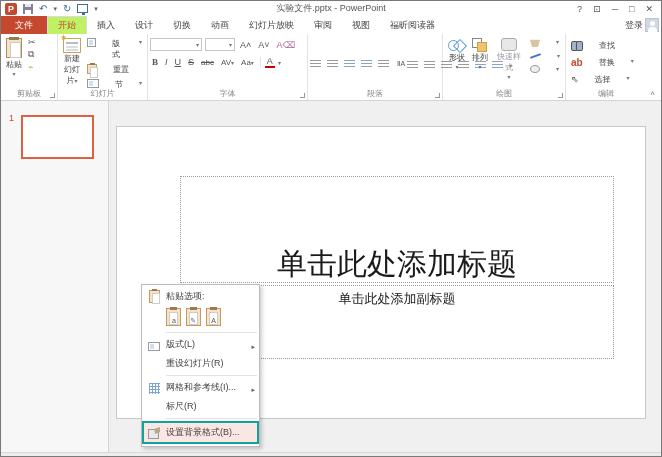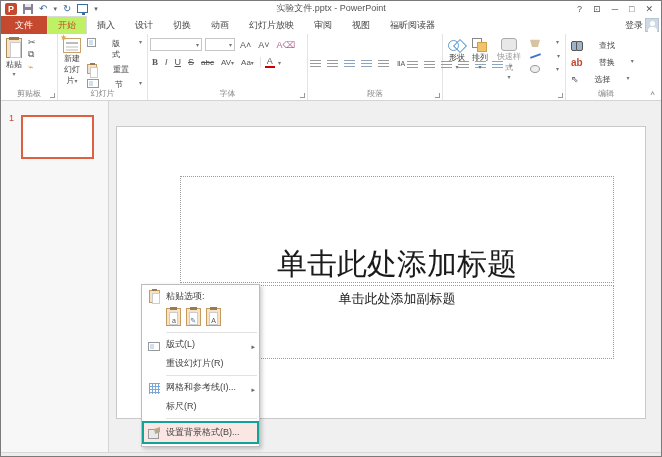--- a/index.html
+++ b/index.html
@@ -260,20 +260,21 @@
         </span>
       <span class="smallbtn">
           <span class="pen-ic"></span>
           <span class="dd">▾</span>
         </span>
       <span class="smallbtn">
           <span class="oval-ic"></span>
           <span class="dd">▾</span>
         </span>
     </div>
+    <div class="rgroup-label">绘图</div>
     <div class="launcher"></div>
   </div>
 
   <div class="rgroup" style="width:80px;border-right:none">
     <div class="col" style="gap:4px;padding-top:3px">
       <div class="smallbtn">
           <span class="find-ic"></span>
           <span>查找</span>
         </div>
       <div class="smallbtn">

